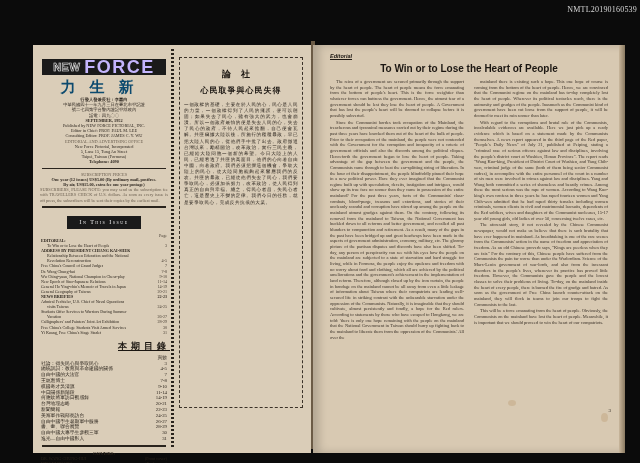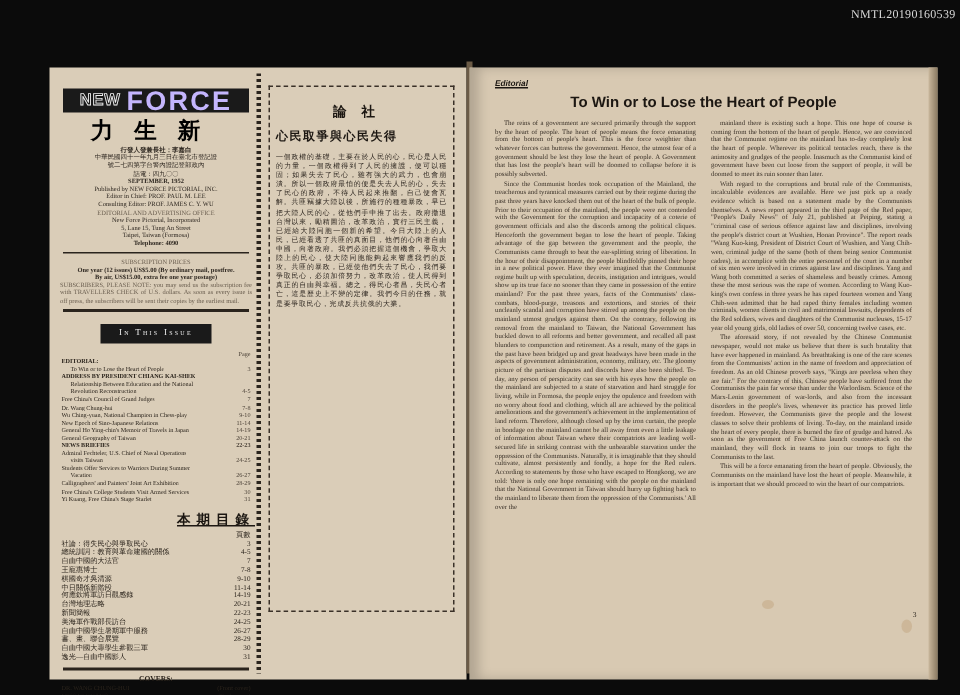--- a/index.html
+++ b/index.html
@@ -10,21 +10,21 @@
   .page.left { left:0; width:278px; background:#dacdb8; }
   .page.right { left:280px; width:312px; background:#d8c9b2; box-shadow: inset 6px 0 8px rgba(0,0,0,0.18); }
   .page.right::after { content:""; position:absolute; right:0; top:0; width:6px; height:100%; background:linear-gradient(90deg,#c9b79c,#8a7a62); }
   .spine { position:absolute; left:278px; top:0; width:4px; height:100%; background:#6b5b46; }
 
   
   .masthead { position:absolute; left:5px; top:4px; width:132px; height:402px; }
   .logo-bar { margin:10px 4px 0 4px; background:#1a1a1a; height:16px; display:flex; align-items:center; justify-content:center; }
   .logo-new { font-family:"Liberation Sans", sans-serif; font-weight:bold; font-size:11px; color:#1a1a1a; -webkit-text-stroke:0.6px #eee; margin-right:4px; letter-spacing:0.5px; }
   .logo-force { font-family:"Liberation Sans", sans-serif; font-weight:bold; font-size:18px; color:#c4b5fd; letter-spacing:1.5px;text-align:center; }
-  .cn-title { text-align:center; font-size:15px; font-weight:bold; letter-spacing:14px; color:#000000; margin-top:3px; }
+  .cn-title { text-align:center; font-size:15px; font-weight:bold; letter-spacing:14px; color:#0c4a6e; margin-top:3px; }
   .small { font-size:4.3px; line-height:5.2px; color:#2e2720; text-align:center; }
   .small.gray { color:#6a5e4f; }
   .small.bold { font-weight:bold; }
   .rule { border-top:1px solid #2a241d; margin:3px 4px; }
   .rule.thick { border-top:2px solid #2a241d; }
   .issue-banner { margin:8px auto 4px auto; width:74px; height:13px; background:#1a1a1a; color:#eee; font-size:6px; letter-spacing:1.5px; text-align:center; line-height:13px; font-variant:small-caps; }
   .toc { font-size:4.1px; line-height:5.1px; color:#2b241c; padding:0 3px; }
   .toc .row { display:flex; justify-content:space-between; }
   .toc .row .t { white-space:nowrap; overflow:hidden; max-width:115px; }
   .toc .row .p { color:#4a4036; }
@@ -32,21 +32,21 @@
   .toc .indent { padding-left:6px; }
   .cn-toc-title { text-align:right; font-size:9px; font-weight:bold; margin:5px 0 2px 0; letter-spacing:4px; text-decoration:underline; color:#1c1712; }
   .cn-row { display:flex; justify-content:space-between; font-size:4.8px; line-height:5.8px; color:#2b241c; padding:0 3px; }
   .covers-title { text-align:center; font-size:5px; font-weight:bold; margin-top:4px; color:#2b241c; }
   .cover-row { display:flex; justify-content:space-between; font-size:4.2px; line-height:5.4px; padding:0 3px; color:#2b241c; }
 
   
   .zigzag { position:absolute; left:138px; top:4px; width:3px; height:400px; background:repeating-linear-gradient(180deg,#2a241d 0 2px,transparent 2px 4px); }
   .cn-editorial { position:absolute; left:146px; top:12px; width:124px; height:351px; border:1px dashed #3a3128; padding:4px; box-sizing:border-box; }
   .cn-ed-head { text-align:center; font-size:9px; font-weight:bold; letter-spacing:10px; color:#1c1712; margin-top:6px; }
-  .cn-ed-title { text-align:left; font-size:8px; letter-spacing:1px; color:#1c1712; margin:4px 0 6px 0; font-weight:bold; }
+  .cn-ed-title { text-align:center; font-size:8px; letter-spacing:1px; color:#1c1712; margin:4px 0 6px 0; font-weight:bold; }
   .cn-body { font-size:4.6px; line-height:6.1px; color:#2e2720; text-align:justify; letter-spacing:0.5px; word-break:break-all; }
 
   
   .en-label { position:absolute; left:17px; top:8px; font-family:"Liberation Sans", sans-serif; font-size:5.5px; font-style:italic; font-weight:bold; text-decoration:underline; color:#1c1712; }
   .en-title { position:absolute; left:0; width:100%; top:18px; text-align:center; font-family:"Liberation Sans", sans-serif; font-weight:bold; font-size:10px; color:#1c1712; }
   .en-cols { position:absolute; left:17px; top:34px; width:278px; height:362px; display:flex; gap:10px; }
   .en-col { flex:1; font-size:4.5px; line-height:5.65px; color:#3a3128; text-align:justify; overflow:hidden; }
   .en-col p { margin:0 0 1px 0; text-indent:6px; }
   .page-num { position:absolute; right:14px; bottom:40px; font-size:5px; color:#2a241d; }
   .stain { position:absolute; border-radius:50%; background:rgba(170,130,80,0.25); }

